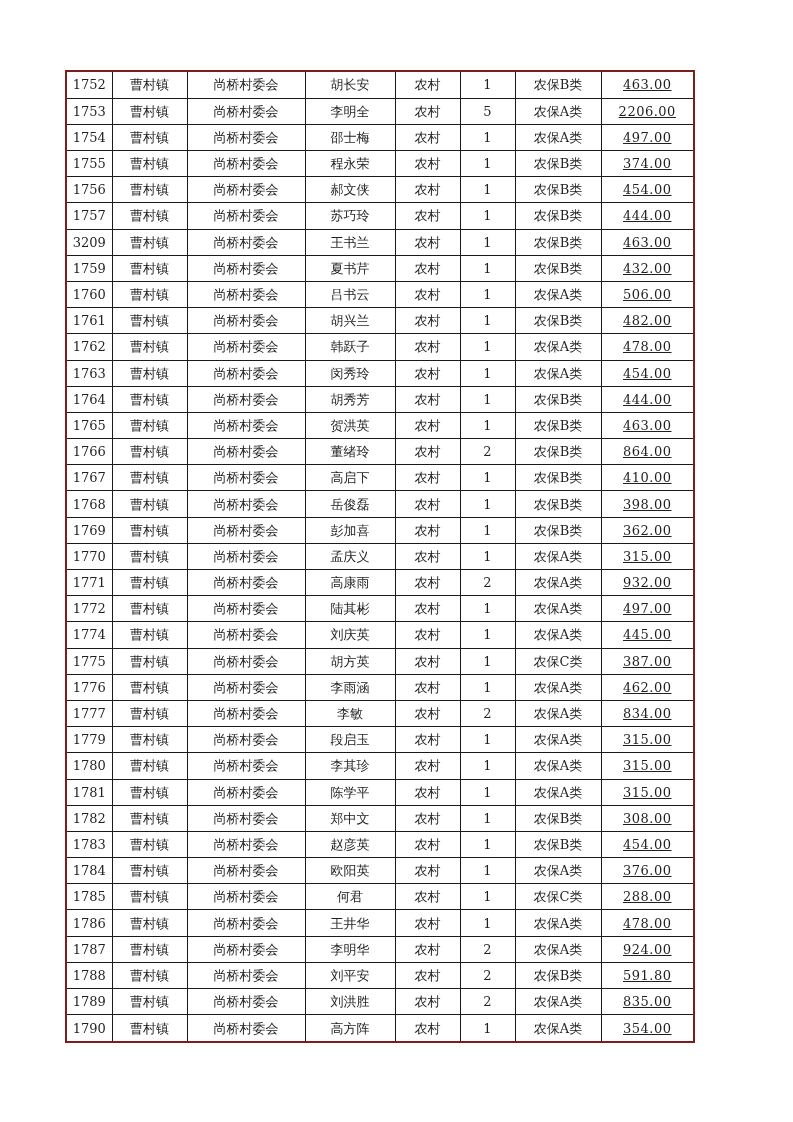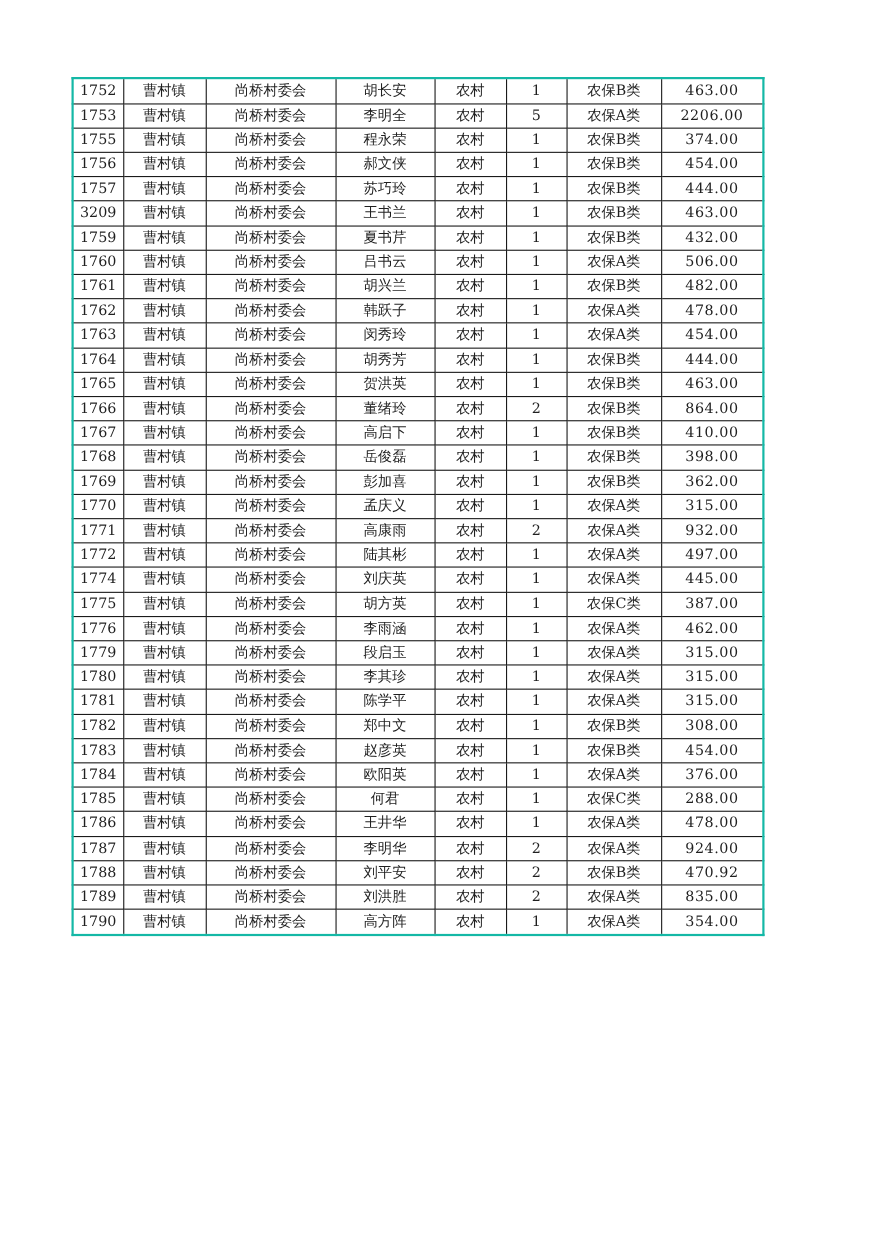--- a/index.html
+++ b/index.html
@@ -14,24 +14,24 @@
     width: 793px;
     height: 1122px;
     background: #ffffff;
     overflow: hidden;
   }
   table.benefits {
     position: absolute;
     left: 65px;
     top: 70px;
     width: 628px;
-    height: 781px;
+    height: 973px;
     border-collapse: collapse;
     table-layout: fixed;
-    border: 2px solid #14b8a6;
+    border: 2px solid #7f1d1d;
   }
   table.benefits td {
     border: 1px solid #1a1a1a;
     text-align: center;
     vertical-align: middle;
     font-size: 13px;
     color: #1f1f1f;
     white-space: nowrap;
     overflow: hidden;
     padding: 0 2px;
@@ -39,21 +39,21 @@
   }
   
   col.c-seq       { width: 46px; }
   col.c-town      { width: 75px; }
   col.c-committee { width: 118px; }
   col.c-name      { width: 90px; }
   col.c-category  { width: 65px; }
   col.c-count     { width: 55px; }
   col.c-type      { width: 86px; }
   col.c-amount    { width: 93px; }
-  td.cell-amount { letter-spacing: 0.5px; }
+  td.cell-amount { letter-spacing: 0.5px; text-decoration: underline; }
 </style>
 </head>
 <body>
 
 <div class="page">
   <table class="benefits">
     <colgroup>
       <col class="c-seq">
       <col class="c-town">
       <col class="c-committee">
@@ -78,20 +78,30 @@
           <td class="cell-seq">1753</td>
           <td class="cell-town">曹村镇</td>
           <td class="cell-committee">尚桥村委会</td>
           <td class="cell-name">李明全</td>
           <td class="cell-category">农村</td>
           <td class="cell-count">5</td>
           <td class="cell-type">农保A类</td>
           <td class="cell-amount">2206.00</td>
         </tr>
         <tr>
+          <td class="cell-seq">1754</td>
+          <td class="cell-town">曹村镇</td>
+          <td class="cell-committee">尚桥村委会</td>
+          <td class="cell-name">邵士梅</td>
+          <td class="cell-category">农村</td>
+          <td class="cell-count">1</td>
+          <td class="cell-type">农保A类</td>
+          <td class="cell-amount">497.00</td>
+        </tr>
+        <tr>
           <td class="cell-seq">1755</td>
           <td class="cell-town">曹村镇</td>
           <td class="cell-committee">尚桥村委会</td>
           <td class="cell-name">程永荣</td>
           <td class="cell-category">农村</td>
           <td class="cell-count">1</td>
           <td class="cell-type">农保B类</td>
           <td class="cell-amount">374.00</td>
         </tr>
         <tr>
@@ -288,20 +298,30 @@
           <td class="cell-seq">1776</td>
           <td class="cell-town">曹村镇</td>
           <td class="cell-committee">尚桥村委会</td>
           <td class="cell-name">李雨涵</td>
           <td class="cell-category">农村</td>
           <td class="cell-count">1</td>
           <td class="cell-type">农保A类</td>
           <td class="cell-amount">462.00</td>
         </tr>
         <tr>
+          <td class="cell-seq">1777</td>
+          <td class="cell-town">曹村镇</td>
+          <td class="cell-committee">尚桥村委会</td>
+          <td class="cell-name">李敏</td>
+          <td class="cell-category">农村</td>
+          <td class="cell-count">2</td>
+          <td class="cell-type">农保A类</td>
+          <td class="cell-amount">834.00</td>
+        </tr>
+        <tr>
           <td class="cell-seq">1779</td>
           <td class="cell-town">曹村镇</td>
           <td class="cell-committee">尚桥村委会</td>
           <td class="cell-name">段启玉</td>
           <td class="cell-category">农村</td>
           <td class="cell-count">1</td>
           <td class="cell-type">农保A类</td>
           <td class="cell-amount">315.00</td>
         </tr>
         <tr>
@@ -385,21 +405,21 @@
           <td class="cell-amount">924.00</td>
         </tr>
         <tr>
           <td class="cell-seq">1788</td>
           <td class="cell-town">曹村镇</td>
           <td class="cell-committee">尚桥村委会</td>
           <td class="cell-name">刘平安</td>
           <td class="cell-category">农村</td>
           <td class="cell-count">2</td>
           <td class="cell-type">农保B类</td>
-          <td class="cell-amount">470.92</td>
+          <td class="cell-amount">591.80</td>
         </tr>
         <tr>
           <td class="cell-seq">1789</td>
           <td class="cell-town">曹村镇</td>
           <td class="cell-committee">尚桥村委会</td>
           <td class="cell-name">刘洪胜</td>
           <td class="cell-category">农村</td>
           <td class="cell-count">2</td>
           <td class="cell-type">农保A类</td>
           <td class="cell-amount">835.00</td>

